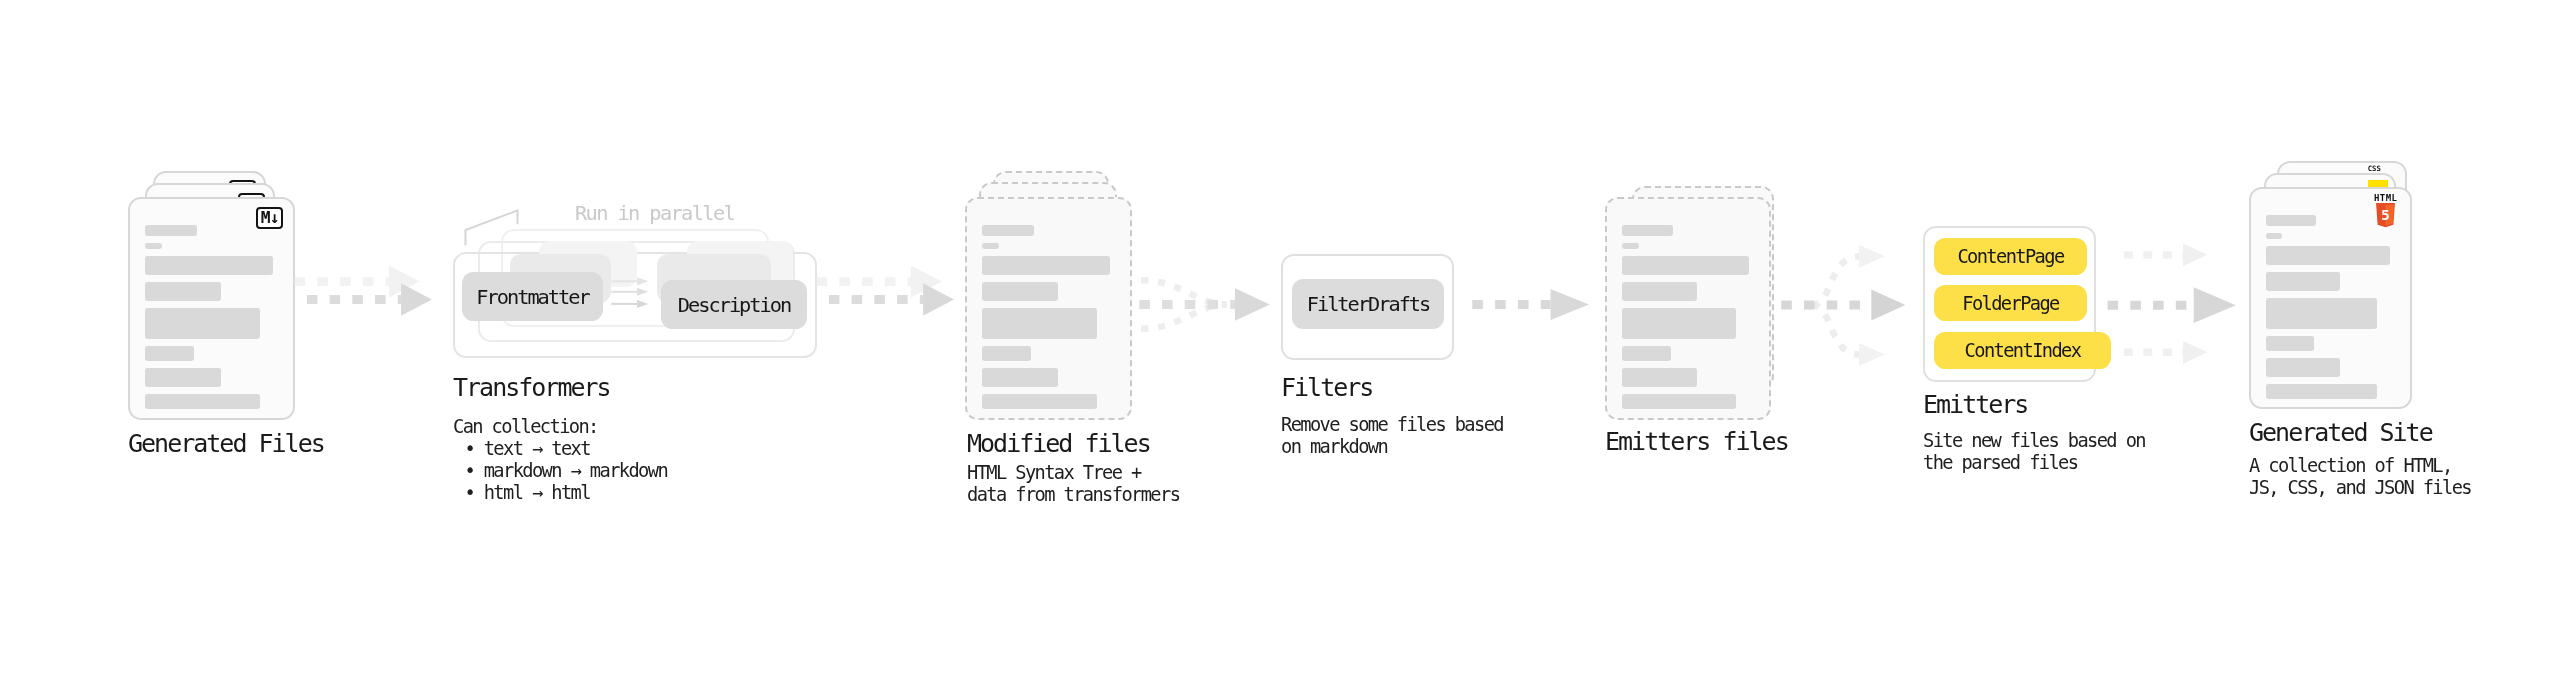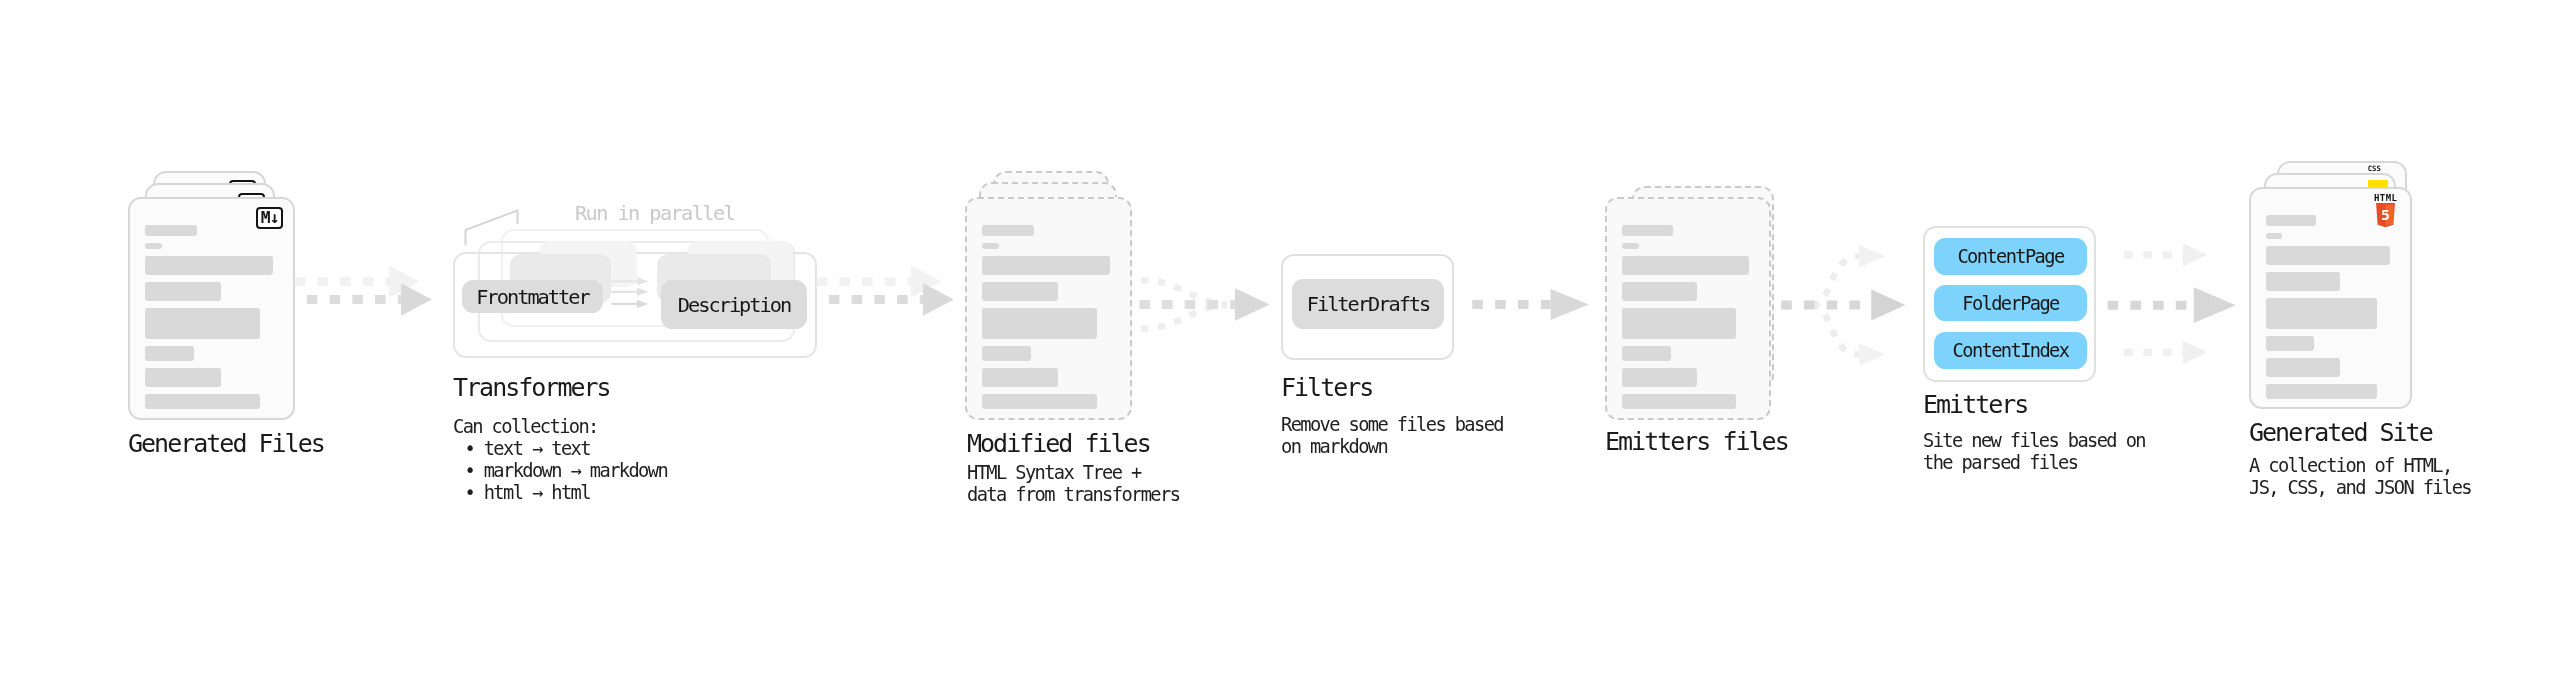--- a/index.html
+++ b/index.html
@@ -28,21 +28,21 @@
   .caption .bullet{padding-left:11.4px;}
   .caption .bullet::before{content:"• ";}
   .annotation{position:absolute;font-size:20.3px;color:#c9c9c9;letter-spacing:-1.6px;white-space:nowrap;}
 
   
   .frame{position:absolute;box-sizing:border-box;border:2px solid #e4e4e4;border-radius:13px;background:transparent;}
   .frame.ghost1{border-color:#ebebeb;}
   .frame.ghost2{border-color:#f0f0f0;}
   .pill{position:absolute;background:#dcdcdc;border-radius:11.4px;display:flex;align-items:center;justify-content:center;
         font-size:20.3px;color:#161616;letter-spacing:-2px;white-space:nowrap;}
-  .pill.em{font-size:18.7px;letter-spacing:-1.6px;background:#7dd3fc;}
+  .pill.em{font-size:18.7px;letter-spacing:-1.6px;background:#fde047;}
   .ghost-pill{position:absolute;border-radius:11.4px;background:#eaeaea;}
   .ghost-pill.lighter{background:#f4f4f4;}
 
   .abs{position:absolute;}
   svg{display:block;overflow:visible;}
 </style>
 </head>
 <body>
 
 <div class="canvas">
@@ -104,21 +104,21 @@
       <g>
           <line x1="4" y1="27" x2="36" y2="27" stroke="#e0e0e0" stroke-width="2.5"></line>
           <polygon points="36,22 50,27 36,32" fill="#e0e0e0"></polygon>
         </g>
       <g>
           <line x1="4" y1="42" x2="36" y2="42" stroke="#d8d8d8" stroke-width="2.5"></line>
           <polygon points="36,37 50,42 36,47" fill="#d8d8d8"></polygon>
         </g>
     </svg>
 
-    <div class="pill" style="left:462px;top:280px;width:141px;height:33px;">Frontmatter</div>
+    <div class="pill" style="left:462px;top:272px;width:141px;height:49px;">Frontmatter</div>
     <div class="pill" style="left:661px;top:280px;width:146px;height:49px;">Description</div>
 
     <div class="stage-label" style="left:453px;top:375px;">Transformers</div>
     <div class="caption" style="left:453px;top:416px;">
       <div>Can collection:</div>
       <div class="bullet">text → text</div>
       <div class="bullet">markdown → markdown</div>
       <div class="bullet">html → html</div>
     </div>
   </div>
@@ -201,21 +201,21 @@
     <path d="M42,75 C68,75 62,136 100,136" fill="none" stroke="#ededed" stroke-width="8" stroke-dasharray="9 12"></path>
     <polygon points="100,122 132,136 100,150" fill="#f2f2f2"></polygon>
     <line x1="4" y1="75" x2="115" y2="75" stroke="#d7d7d7" stroke-width="11" stroke-dasharray="13 15"></line>
     <polygon points="115,56 157,75 115,94" fill="#d4d4d4"></polygon>
   </svg>
 
   <div>
     <div class="frame" style="left:1923px;top:226px;width:173px;height:156px;border-color:#e0e0e0;"></div>
     <div class="pill em" style="left:1934px;top:238px;width:153px;height:37px;">ContentPage</div>
     <div class="pill em" style="left:1934px;top:285px;width:153px;height:36px;">FolderPage</div>
-    <div class="pill em" style="left:1934px;top:332px;width:153px;height:37px;">ContentIndex</div>
+    <div class="pill em" style="left:1934px;top:332px;width:177px;height:37px;">ContentIndex</div>
     <div class="stage-label" style="left:1923px;top:392px;">Emitters</div>
     <div class="caption" style="left:1923px;top:430px;">
       <div>Site new files based on</div>
       <div>the parsed files</div>
     </div>
   </div>
 
   <svg class="abs" style="left:2106px;top:241px;" width="138" height="130" viewBox="0 0 170 160">
     <g>
       <line x1="22" y1="17" x2="95" y2="17" stroke="#f0f0f0" stroke-width="9" stroke-dasharray="11 13"></line>

